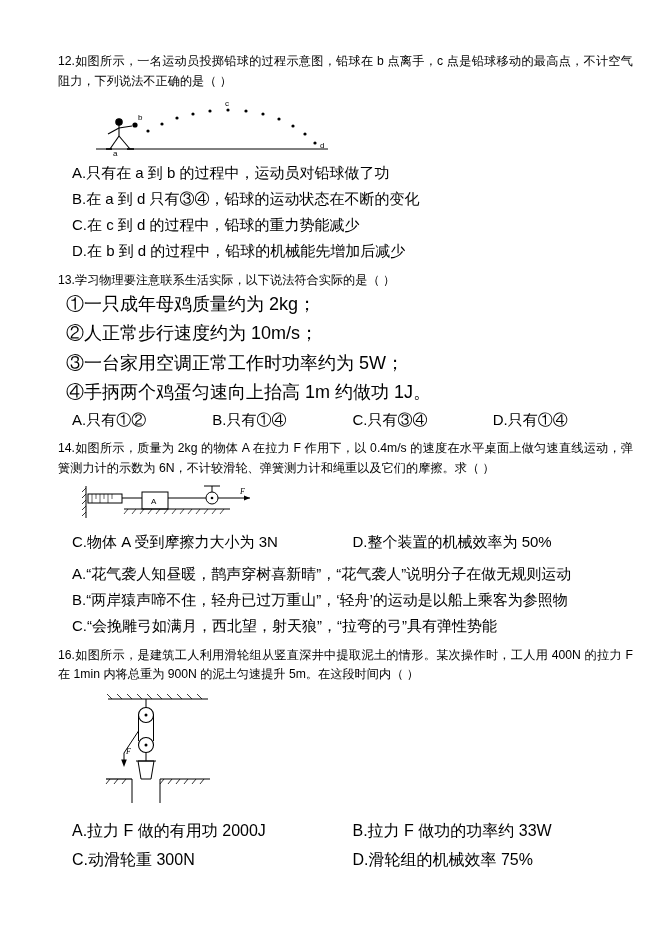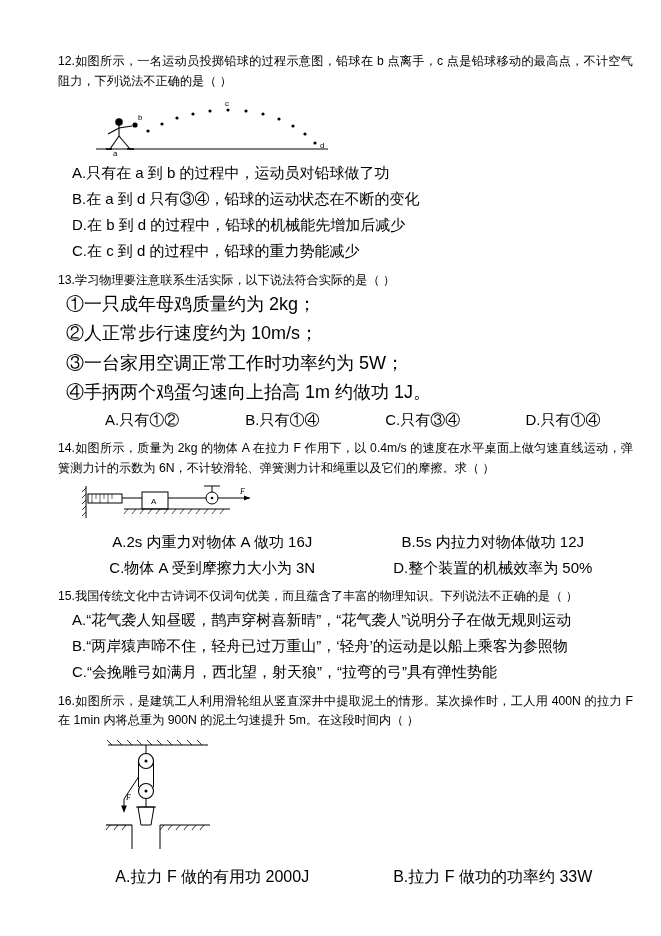--- a/index.html
+++ b/index.html
@@ -40,21 +40,20 @@
     padding-left: 14px;
     font-size: 15px;
     line-height: 1.75;
   }
   .opt-row {
     display: flex;
     width: 100%;
   }
   .opt-row > span {
     display: inline-block;
-    text-align: center;
   }
   .w4 > span { width: 25%; }
   .w2 > span { width: 50%; }
   .opt-line {
     padding-left: 14px;
     font-size: 16px;
     line-height: 1.78;
   }
   .figure-1 {
     position: relative;
@@ -114,22 +113,22 @@
         <text x="25" y="58" font-size="8" font-family="Liberation Sans, sans-serif">a</text>
         <text x="50" y="22" font-size="8" font-family="Liberation Sans, sans-serif">b</text>
         <text x="137" y="8" font-size="8" font-family="Liberation Sans, sans-serif">c</text>
         <text x="232" y="50" font-size="8" font-family="Liberation Sans, sans-serif">d</text>
       </svg>
     </div>
 
     <div class="opts">
       <div>A.只有在 a 到 b 的过程中，运动员对铅球做了功</div>
       <div>B.在 a 到 d 只有③④，铅球的运动状态在不断的变化</div>
+      <div>C.在 c 到 d 的过程中，铅球的重力势能减少</div>
       <div>D.在 b 到 d 的过程中，铅球的机械能先增加后减少</div>
-      <div>C.在 c 到 d 的过程中，铅球的重力势能减少</div>
     </div>
   </div>
 
   <div class="q">
     <div class="stem">13.学习物理要注意联系生活实际，以下说法符合实际的是（      ）</div>
     <div class="sub">①一只成年母鸡质量约为 2kg；</div>
     <div class="sub">②人正常步行速度约为 10m/s；</div>
     <div class="sub">③一台家用空调正常工作时功率约为 5W；</div>
     <div class="sub">④手抦两个鸡蛋匀速向上抬高 1m 约做功 1J。</div>
     <div class="opts">
@@ -197,32 +196,27 @@
           <line x1="144" y1="25" x2="140" y2="30"></line>
         </g>
 
         <line x1="132" y1="8" x2="132" y2="2" stroke="#000" stroke-width="1"></line>
         <line x1="124" y1="2" x2="140" y2="2" stroke="#000" stroke-width="1"></line>
       </svg>
     </div>
 
     <div class="opts">
       <div class="opt-row w2">
-        <span>A.2s 内重力对物体 A 做功 16J</span>
-        <span>B.5s 内拉力对物体做功 12J</span>
-      </div>
-      <div class="opt-row w2">
         <span>C.物体 A 受到摩擦力大小为 3N</span>
         <span>D.整个装置的机械效率为 50%</span>
       </div>
     </div>
   </div>
 
   <div class="q">
-    <div class="stem">15.我国传统文化中古诗词不仅词句优美，而且蕴含了丰富的物理知识。下列说法不正确的是（    ）</div>
     <div class="opts">
       <div>A.“花气袭人知昼暖，鹊声穿树喜新晴”，“花气袭人”说明分子在做无规则运动</div>
       <div>B.“两岸猿声啼不住，轻舟已过万重山”，‘轻舟’的运动是以船上乘客为参照物</div>
       <div>C.“会挽雕弓如满月，西北望，射天狼”，“拉弯的弓”具有弹性势能</div>
     </div>
   </div>
 
   <div class="q">
     <div class="stem">16.如图所示，是建筑工人利用滑轮组从竖直深井中提取泥土的情形。某次操作时，工人用 400N 的拉力 F 在 1min 内将总重为 900N 的泥土匀速提升 5m。在这段时间内（    ）</div>
 
@@ -280,16 +274,20 @@
         <line x1="34" y1="88" x2="34" y2="112" stroke="#000" stroke-width="1"></line>
         <line x1="62" y1="88" x2="62" y2="112" stroke="#000" stroke-width="1"></line>
       </svg>
     </div>
 
     <div class="opt-line">
       <div class="opt-row w2">
         <span>A.拉力 F 做的有用功 2000J</span>
         <span>B.拉力 F 做功的功率约 33W</span>
       </div>
+      <div class="opt-row w2">
+        <span>C.动滑轮重 300N</span>
+        <span>D.滑轮组的机械效率 75%</span>
+      </div>
     </div>
   </div>
 
 </div>
 
 </body></html>

